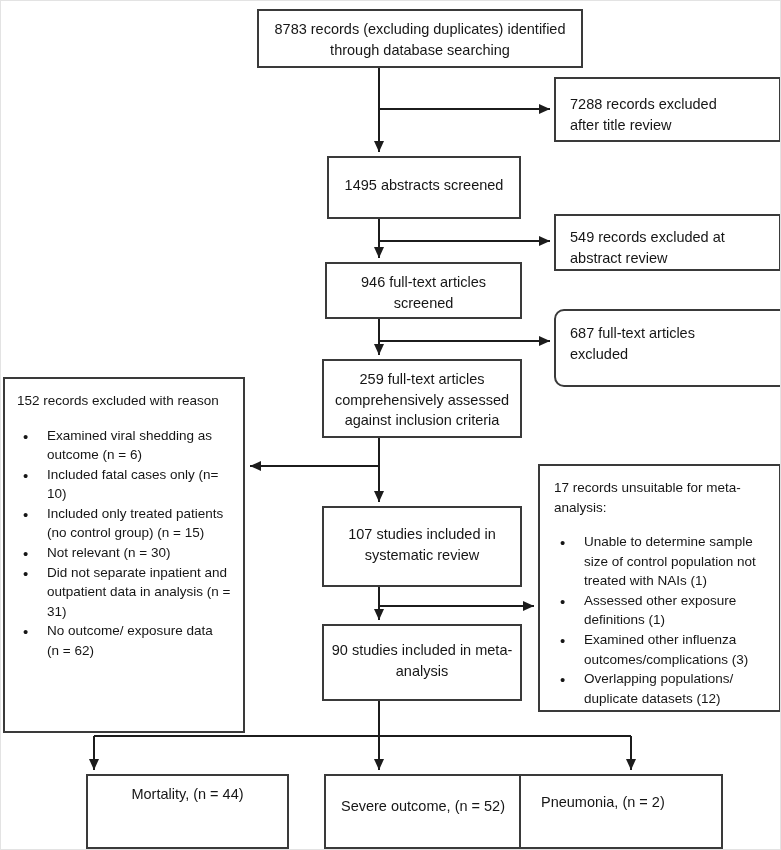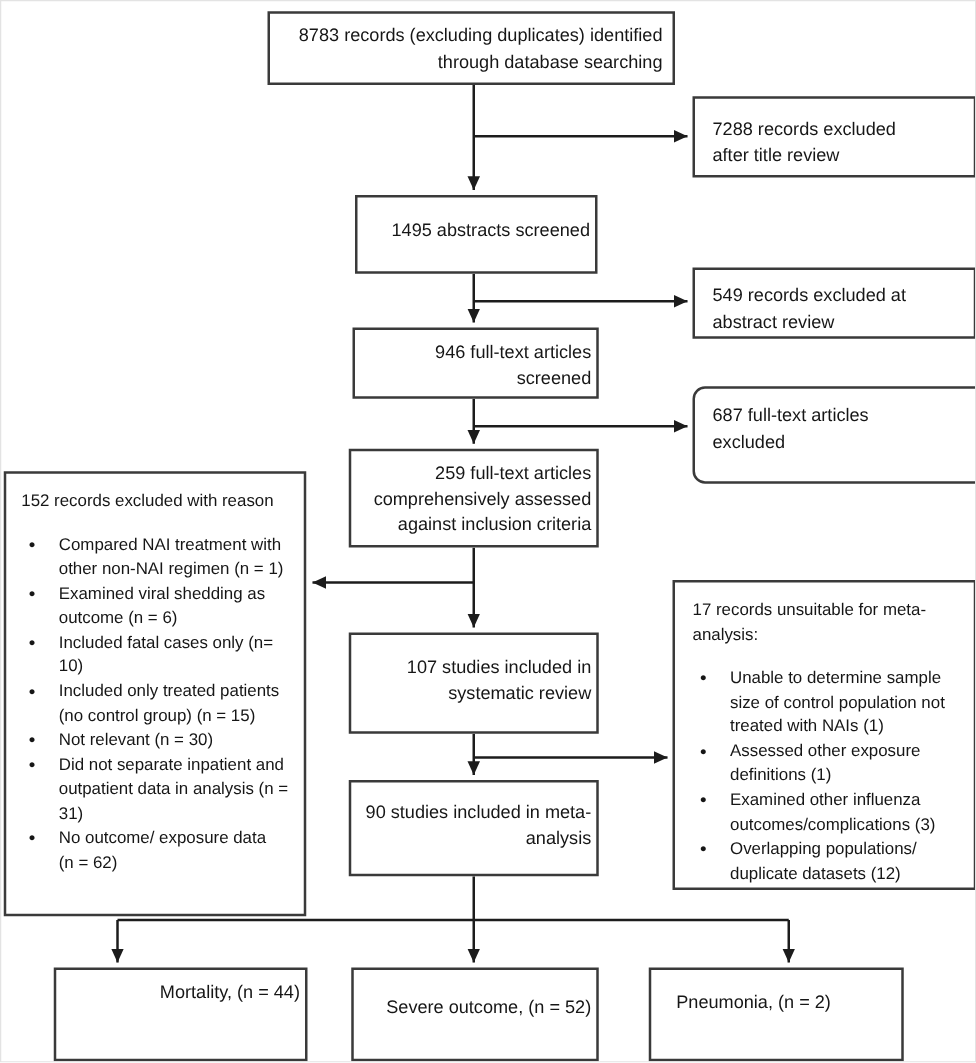--- a/index.html
+++ b/index.html
@@ -15,21 +15,21 @@
   }
   .box{
     position:absolute;
     box-sizing:border-box;
     border:2px solid #3a3a3a;
     background:#ffffff;
     font-size:14.5px;
     line-height:1.42;
   }
   .pre{white-space:pre-line;}
-  .center{text-align:right;}
+  .center{text-align:center;margin-left:43px;}
   
   .b1{left:213px;top:8px;width:326px;height:59px;padding:8px 8px 0;}
   .b3{left:283px;top:155px;width:194px;height:63px;padding:17px 4px 0;}
   .b5{left:281px;top:261px;width:197px;height:57px;padding:8px 4px 0;}
   .b7{left:278px;top:358px;width:200px;height:79px;padding:8px 4px 0;}
   .b9{left:278px;top:505px;width:200px;height:81px;padding:16px 4px 0;}
   .b11{left:278px;top:623px;width:200px;height:77px;padding:14px 4px 0;}
   
   .b2{left:553px;top:76px;width:227px;height:65px;padding:15px 10px 0 14px;}
   .b4{left:553px;top:213px;width:227px;height:57px;padding:11px 10px 0 14px;}
@@ -93,22 +93,20 @@
   <div class="box b6 pre">687 full-text articles
 excluded</div>
 
   <div class="box b7 center pre">259 full-text articles
 comprehensively assessed
 against inclusion criteria</div>
 
   <div class="box b8">
     <p class="side-title">152 records excluded with reason</p>
     <ul class="bullets">
-        <li class="pre">Compared NAI treatment with
-other non-NAI regimen (n = 1)</li>
         <li class="pre">Examined viral shedding as
 outcome (n = 6)</li>
         <li class="pre">Included fatal cases only (n= 10)</li>
         <li class="pre">Included only treated patients
 (no control group) (n = 15)</li>
         <li class="pre">Not relevant (n = 30)</li>
         <li class="pre">Did not separate inpatient and
 outpatient data in analysis (n = 31)</li>
         <li class="pre">No outcome/ exposure data
 (n = 62)</li>

